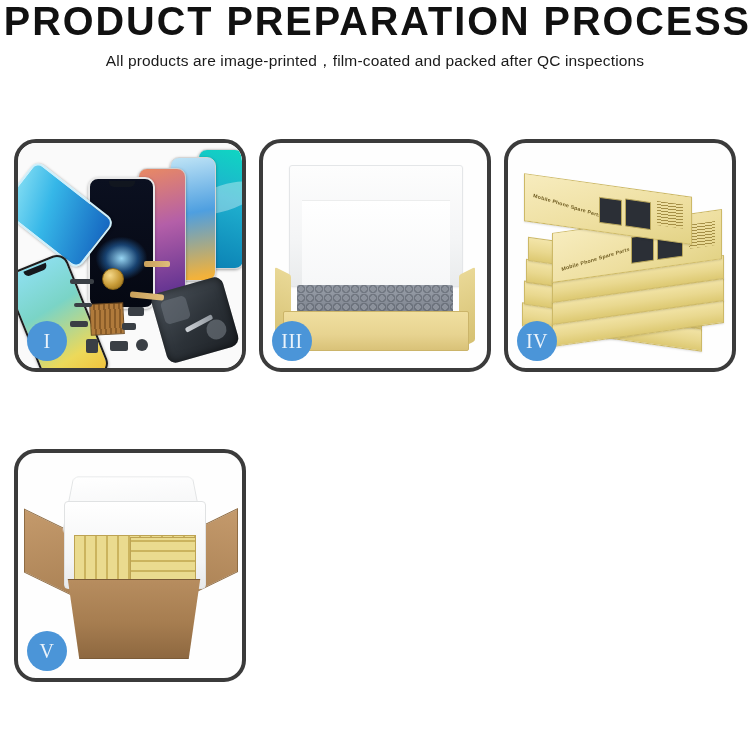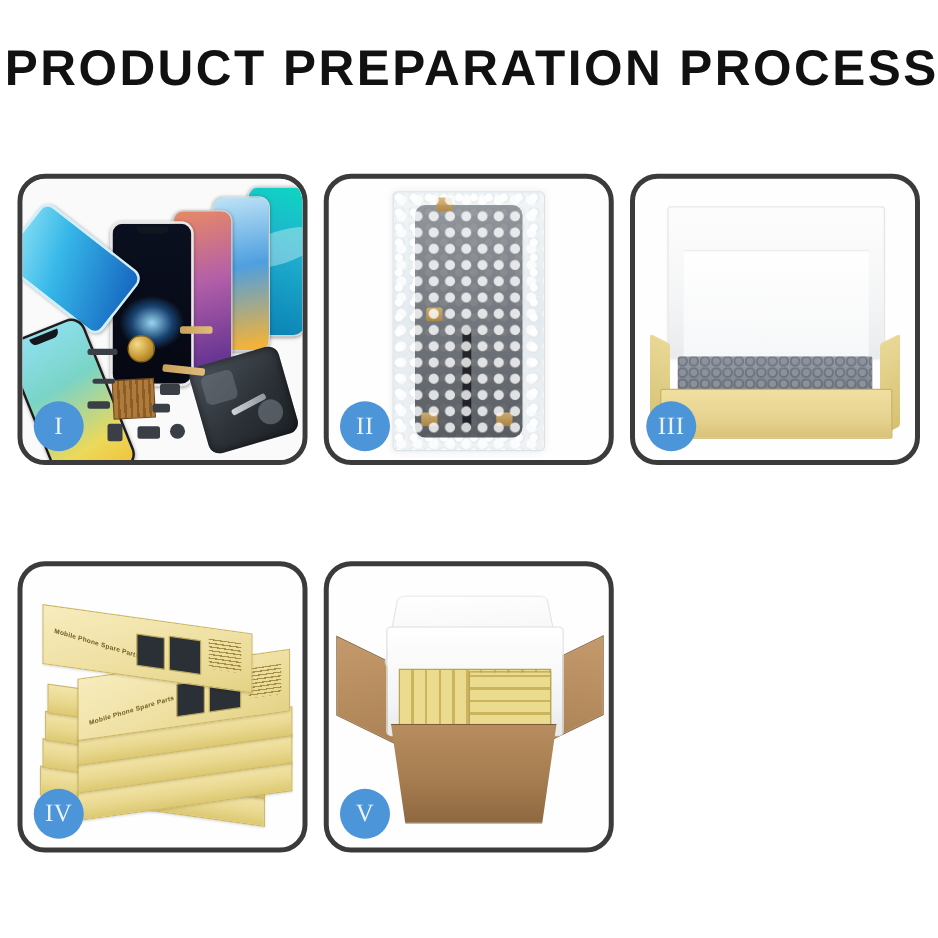--- a/index.html
+++ b/index.html
@@ -12,21 +12,20 @@
     height: 750px;
     overflow: hidden;
     font-family: "Liberation Sans", sans-serif;
     color: #111;
     position: relative;
   }
 
   
   .header {
     width: 100%;
-    padding-top: 34px;
     text-align: center;
   }
   .title {
     font-family: "Liberation Sans", sans-serif;
     font-size: 40px;
     font-weight: 700;
     letter-spacing: 2.0px;
     color: #111111;
     line-height: 1.05;
     transform: scaleX(0.99);
@@ -351,20 +350,21 @@
   }
   .c-tape {
     position:absolute; background: rgba(150,115,76,.85); border-radius:1px;
   }
 </style>
 </head>
 <body>
 
 <div class="header">
   <div class="title">PRODUCT PREPARATION PROCESS</div>
+  <div class="subtitle">All products are image-printed，film-coated and packed after QC inspections</div>
 </div>
 
 <div class="grid">
 
   <div class="panel">
     <div class="panel-inner">
       <div class="p1-bg"></div>
 
       <div class="ph p-e"></div>
       <div class="ph p-d"></div>
@@ -385,33 +385,20 @@
       <div class="part" style="left:104px;top:180px;width:14px;height:7px;"></div>
       <div class="part" style="left:52px;top:178px;width:18px;height:6px;"></div>
       <div class="flex-cable" style="left:126px;top:118px;width:26px;height:6px;"></div>
       <div class="flex-cable" style="left:112px;top:150px;width:34px;height:6px;transform:rotate(6deg);"></div>
       <div class="part" style="left:56px;top:160px;width:18px;height:4px;"></div>
       <div class="flex-cable" style="left:166px;top:178px;width:30px;height:5px;transform:rotate(-28deg);background:linear-gradient(90deg,#cfd3d8,#8f969d);"></div>
     </div>
     <div class="badge">I</div>
   </div>
 
-  <div class="panel">
-    <div class="panel-inner">
-      <div class="bubble-bag">
-        <div class="bag-item"></div>
-        <div class="bag-tab" style="left:34px;top:4px;"></div>
-        <div class="bag-tab" style="left:26px;top:92px;"></div>
-        <div class="bag-tab" style="left:22px;top:176px;"></div>
-        <div class="bag-tab" style="left:82px;top:176px;"></div>
-        <div class="bubble-overlay"></div>
-      </div>
-    </div>
-    <div class="badge">II</div>
-  </div>
 
   <div class="panel">
     <div class="panel-inner">
       <div class="box3-lid"></div>
       <div class="box3-left"></div>
       <div class="box3-right"></div>
       <div class="box3-wrap"></div>
       <div class="box3-front"></div>
     </div>
     <div class="badge">III</div>

